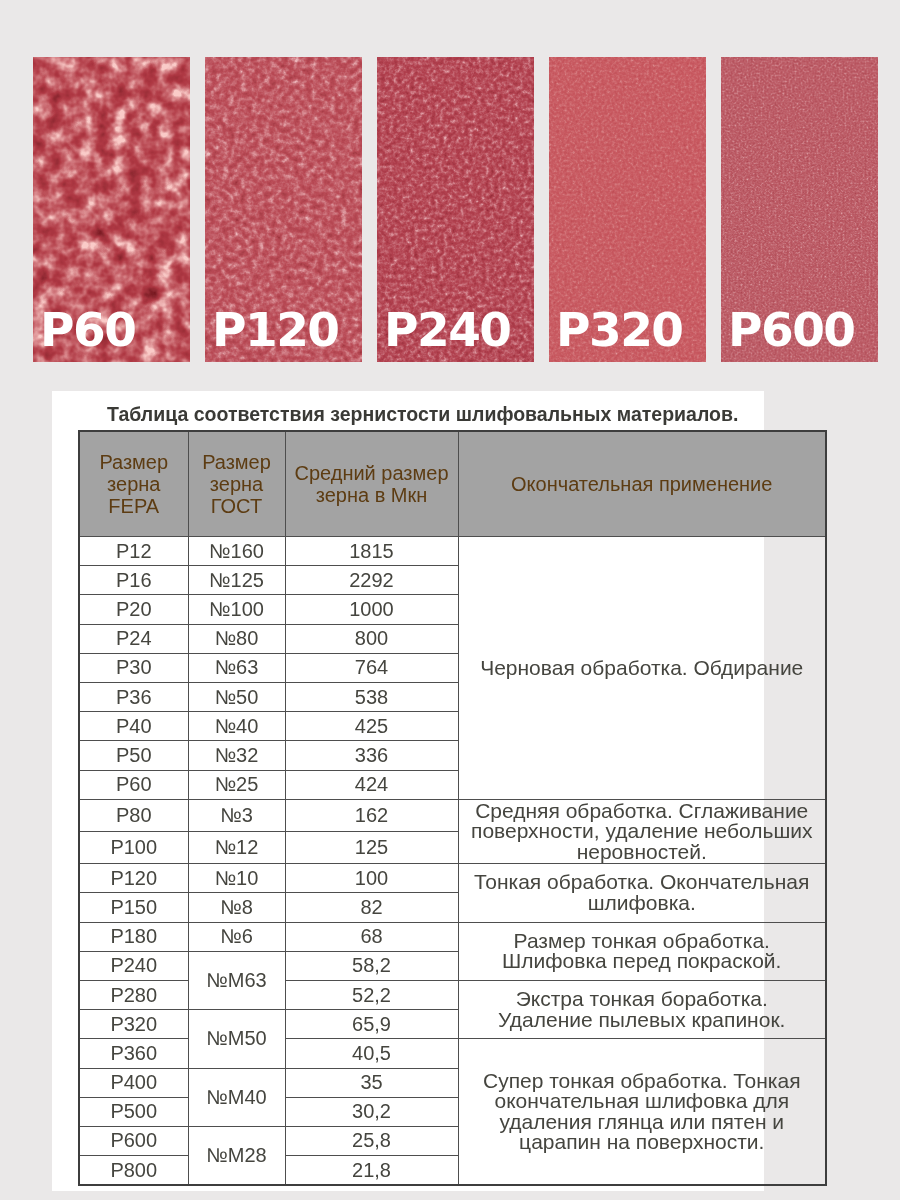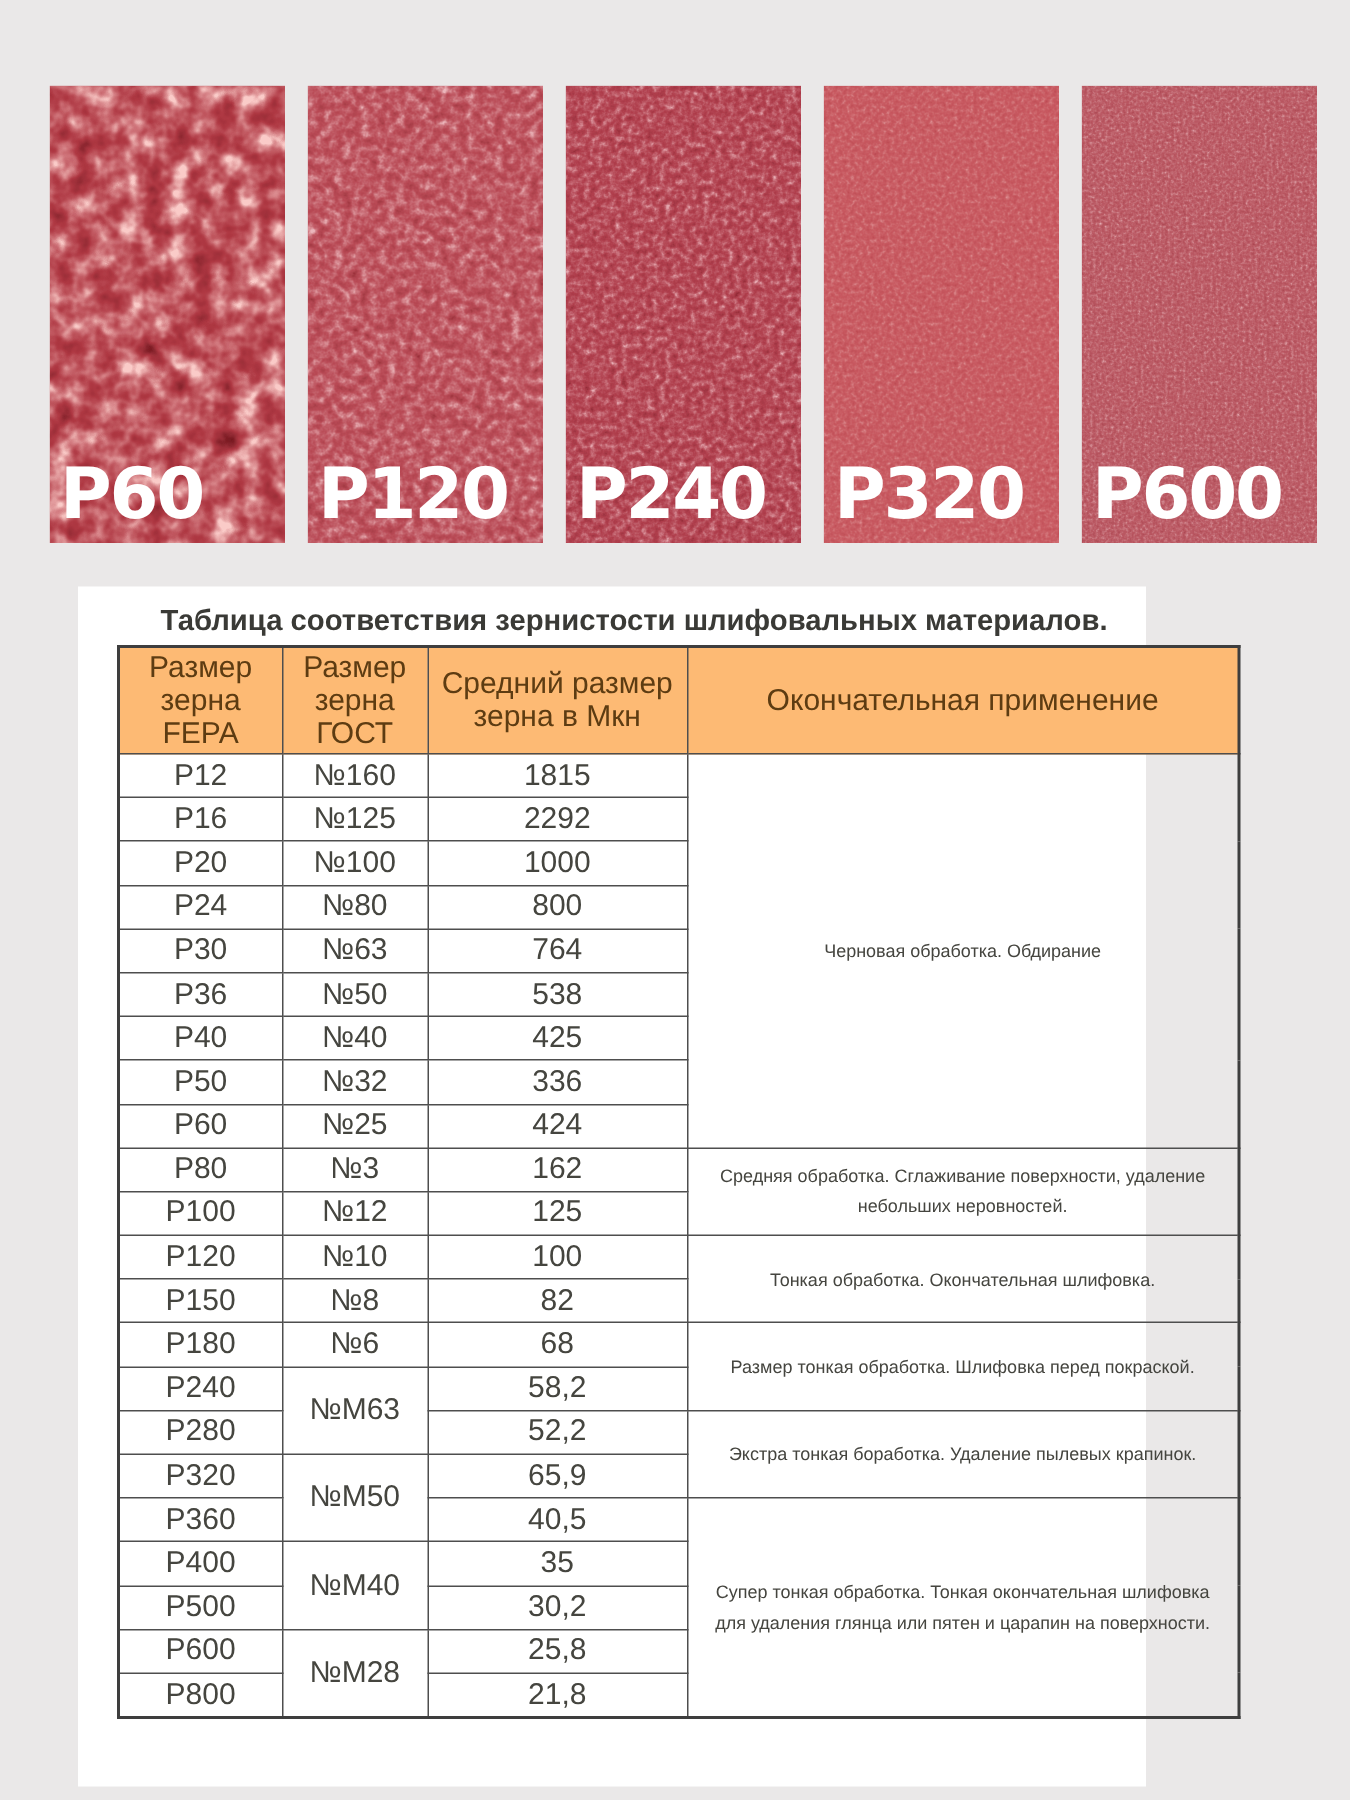--- a/index.html
+++ b/index.html
@@ -38,27 +38,27 @@
     border-collapse:collapse; table-layout:fixed;
     color:#45453f;
     border:2px solid #3e3e3e;
   }
   table.grit th, table.grit td {
     border:1.5px solid #4e4e4e;
     text-align:center; vertical-align:middle;
     padding:0;
   }
   table.grit th {
-    background:#fdba74; color:#5d3c12;
+    background:#a3a3a3; color:#5d3c12;
     font-weight:normal; font-size:20px; line-height:22px;
-    height:68px; padding:1px 4px;
+    height:68px; padding:18px 4px;
   }
   table.grit td { height:28.2px; font-size:20px; }
   table.grit td.app {
-    font-size:12px; line-height:20.5px; padding:1px 8px;
+    font-size:21px; line-height:20.5px; padding:1px 8px;
   }
 </style>
 </head>
 <body>
 
 <div class="stage">
 
   <div class="swatches">
 
     <div class="swatch">

